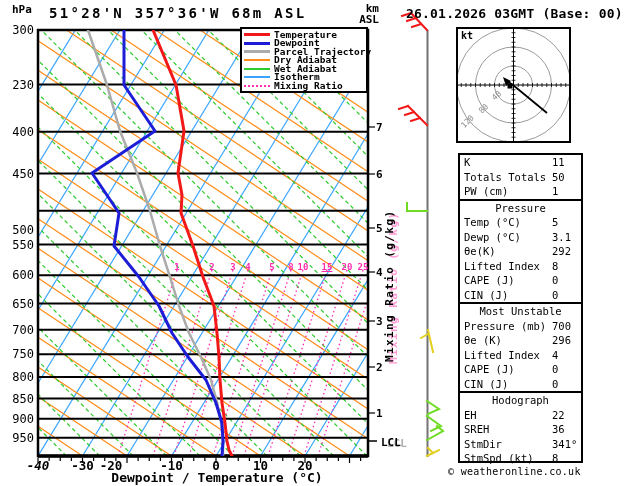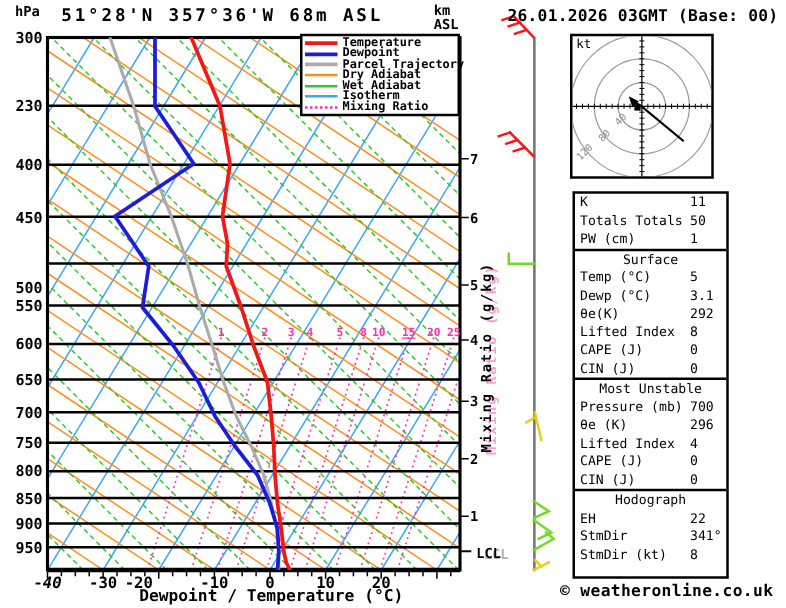--- a/index.html
+++ b/index.html
@@ -6,31 +6,31 @@
   body{
     width:629px;height:486px;position:relative;overflow:hidden;
     background:#ffffff;color:#000;
     font-family:"DejaVu Sans Mono","Liberation Mono",monospace;
   }
   #chart-svg{position:absolute;left:0;top:0;z-index:1;}
   .txt{position:absolute;z-index:3;white-space:pre;line-height:1;}
   .title{font-size:14px;font-weight:bold;letter-spacing:2.3px;}
   .date{font-size:13px;font-weight:bold;letter-spacing:0.2px;}
   .unit{font-size:11px;font-weight:bold;}
-  .ptick{font-size:12px;font-weight:bold;width:30px;text-align:right;line-height:12px;}
+  .ptick{font-size:12px;font-weight:normal;width:30px;text-align:right;line-height:12px;}
   .xtick{font-size:12.5px;font-weight:bold;transform:translateX(-50%);}
   .xtitle{font-size:13px;font-weight:bold;transform:translateX(-50%);}
   .kmtick{font-size:11px;font-weight:bold;line-height:11px;}
   .mrtick{font-size:9px;font-weight:bold;color:#ff2db0;transform:translateX(-50%);}
   .vlabel{font-size:11px;font-weight:bold;letter-spacing:1.4px;transform:rotate(-90deg);transform-origin:left top;}
   .vlabel-shadow{color:#ff9ad2;z-index:2;}
   .lcl{font-size:11px;font-weight:bold;}
   .lcl-shadow{color:#b0b0b0;z-index:2;}
-  .footer{font-size:13px;font-weight:bold;letter-spacing:0.3px;}
-  .kt{font-size:10px;font-weight:normal;}
+  .footer{font-size:10px;font-weight:normal;letter-spacing:0.3px;}
+  .kt{font-size:10px;font-weight:bold;}
   .ring-label{font-size:8px;color:#8a8a8a;transform:translate(-50%,-50%) rotate(-45deg);}
 
   #legend-box{
     position:absolute;left:240px;top:27px;width:128px;height:66px;
     border:2px solid #000;background:#fff;box-sizing:border-box;z-index:4;
     display:flex;flex-direction:column;justify-content:space-evenly;
     padding:1px 1px 1px 2px;
   }
   .legend-row{display:flex;align-items:center;gap:4px;height:8px;}
   .legend-sample{width:26px;flex:none;}
@@ -275,21 +275,21 @@
       <line x1="511.5" y1="137.25" x2="515.5" y2="137.25" stroke="#000" stroke-width="0.8"></line>
       <polyline points="547,113 513,85 505,80" fill="none" stroke="#000" stroke-width="1.8"></polyline>
       <polygon points="503,77 511,81 506,86" fill="#000"></polygon>
       <rect x="507.5" y="83.5" width="5" height="5" fill="#000"></rect>
     </g>
   </svg>
 
 <div class="txt unit" style="left:12px;top:4px;">hPa</div>
 <div class="txt title" style="left:49px;top:6px;">51°28'N 357°36'W 68m ASL</div>
 <div class="txt date" style="left:406px;top:7px;">26.01.2026 03GMT (Base: 00)</div>
-<div class="txt unit" style="left:347px;top:3px;width:32px;text-align:left;"><span>km</span><br><span>ASL</span></div>
+<div class="txt unit" style="left:347px;top:3px;width:32px;text-align:right;"><span>km</span><br><span>ASL</span></div>
 
 <div class="txt xtitle" style="left:217px;top:471px;">Dewpoint / Temperature (°C)</div>
 
 <div class="txt vlabel vlabel-shadow" style="left:388px;top:364px;">Mixing Ratio (g/kg)</div>
 <div class="txt vlabel" style="left:384px;top:362px;">Mixing Ratio (g/kg)</div>
 
 <div class="txt lcl lcl-shadow" style="left:387px;top:438px;">LCL</div>
 <div class="txt lcl" style="left:381px;top:437px;">LCL</div>
 
 <div class="txt kt" style="left:461px;top:31px;">kt</div>
@@ -330,41 +330,42 @@
     </div>
 </div>
 
 <div id="data-table">
     <div class="tsection">
       <div class="trow"><span class="tlabel">K</span><span class="tvalue">11</span></div>
       <div class="trow"><span class="tlabel">Totals Totals</span><span class="tvalue">50</span></div>
       <div class="trow"><span class="tlabel">PW (cm)</span><span class="tvalue">1</span></div>
     </div>
     <div class="tsection">
-      <div class="theader">Surface</div>
+      <div class="theader">Pressure</div>
       <div class="trow"><span class="tlabel">Temp (°C)</span><span class="tvalue">5</span></div>
       <div class="trow"><span class="tlabel">Dewp (°C)</span><span class="tvalue">3.1</span></div>
       <div class="trow"><span class="tlabel">θe(K)</span><span class="tvalue">292</span></div>
       <div class="trow"><span class="tlabel">Lifted Index</span><span class="tvalue">8</span></div>
       <div class="trow"><span class="tlabel">CAPE (J)</span><span class="tvalue">0</span></div>
       <div class="trow"><span class="tlabel">CIN (J)</span><span class="tvalue">0</span></div>
     </div>
     <div class="tsection">
       <div class="theader">Most Unstable</div>
       <div class="trow"><span class="tlabel">Pressure (mb)</span><span class="tvalue">700</span></div>
       <div class="trow"><span class="tlabel">θe (K)</span><span class="tvalue">296</span></div>
       <div class="trow"><span class="tlabel">Lifted Index</span><span class="tvalue">4</span></div>
       <div class="trow"><span class="tlabel">CAPE (J)</span><span class="tvalue">0</span></div>
       <div class="trow"><span class="tlabel">CIN (J)</span><span class="tvalue">0</span></div>
     </div>
     <div class="tsection">
       <div class="theader">Hodograph</div>
       <div class="trow"><span class="tlabel">EH</span><span class="tvalue">22</span></div>
+      <div class="trow"><span class="tlabel">SREH</span><span class="tvalue">36</span></div>
       <div class="trow"><span class="tlabel">StmDir</span><span class="tvalue">341°</span></div>
-      <div class="trow"><span class="tlabel">StmDir (kt)</span><span class="tvalue">8</span></div>
+      <div class="trow"><span class="tlabel">StmSpd (kt)</span><span class="tvalue">8</span></div>
     </div>
   </div>
 
 <div class="txt ptick" style="left:4px;top:24.0px;">300</div>
 <div class="txt ptick" style="left:4px;top:78.5px;">230</div>
 <div class="txt ptick" style="left:4px;top:125.8px;">400</div>
 <div class="txt ptick" style="left:4px;top:167.5px;">450</div>
 <div class="txt ptick" style="left:4px;top:204.7px;margin-top:19px;">500</div>
 <div class="txt ptick" style="left:4px;top:238.5px;">550</div>
 <div class="txt ptick" style="left:4px;top:269.3px;">600</div>

